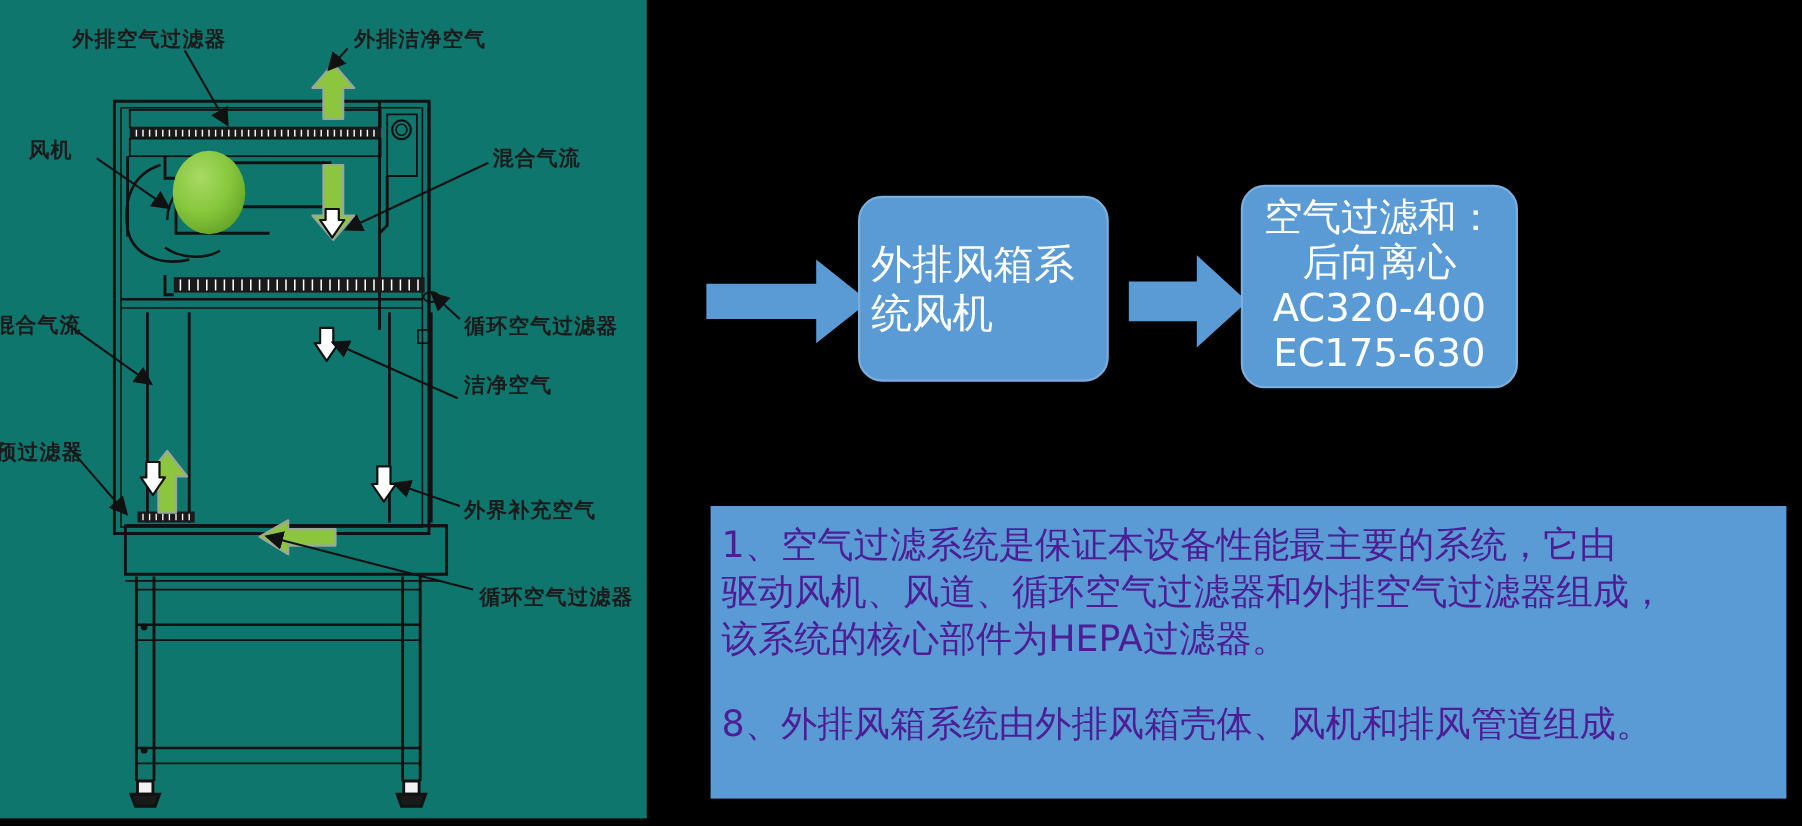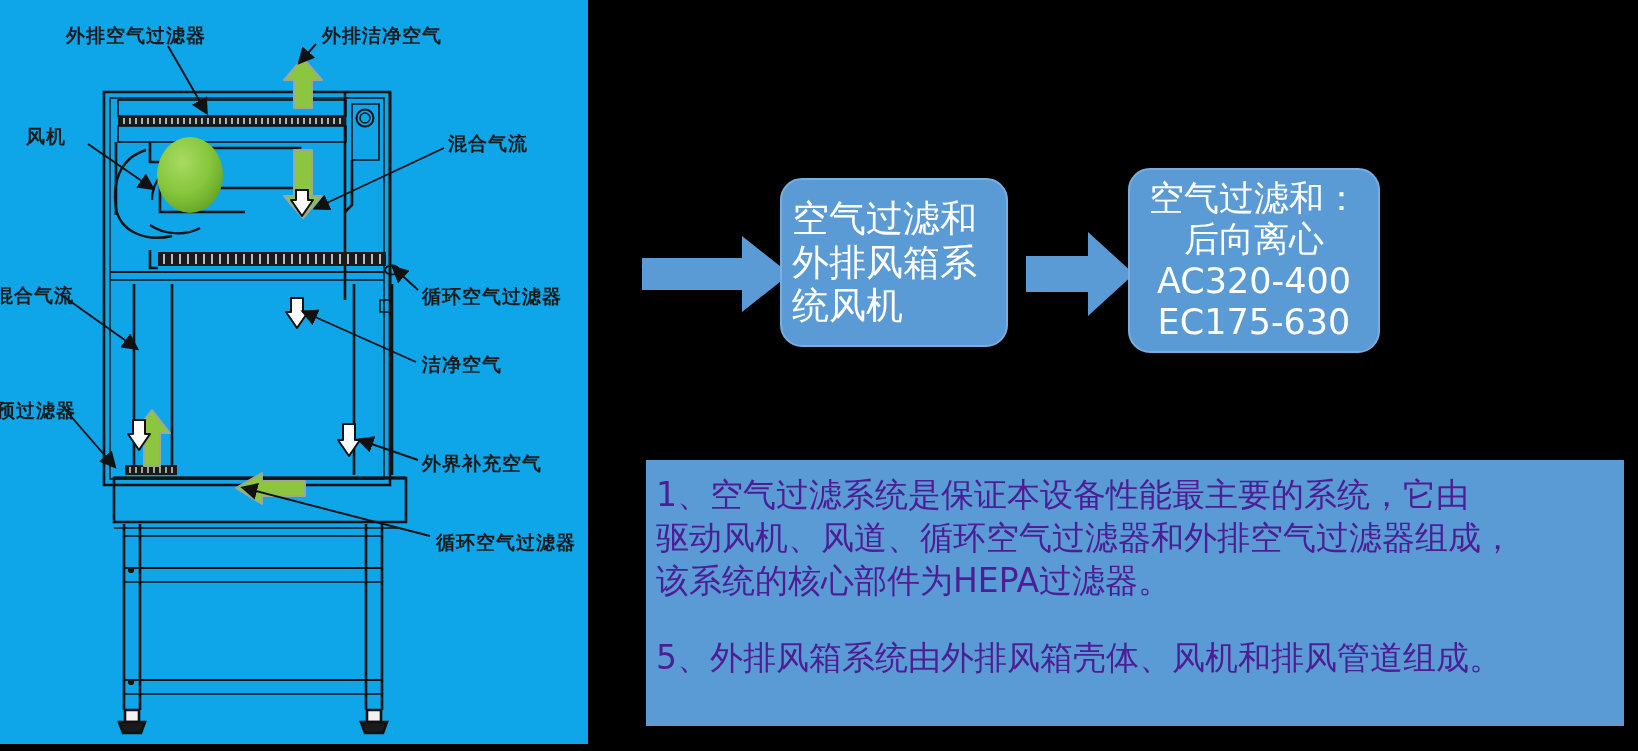--- a/index.html
+++ b/index.html
@@ -20,21 +20,21 @@
     background: #000000;
   }
 
   
   #diagram-panel {
     position: absolute;
     left: 0;
     top: 0;
     width: 588px;
     height: 744px;
-    background: #0ea5e9;
+    background: #0f766e;
     text-align: right;
   }
   #diagram-svg {
     position: absolute;
     left: 0;
     top: 0;
     width: 588px;
     height: 744px;
   }
   .diag-label {
@@ -240,32 +240,31 @@
         <path d="M430 536 L244 488" marker-end="url(#tip)"></path>
       </g>
     </svg>
 
     <div class="diag-label" style="left:66px;  top:23px;">外排空气过滤器</div>
     <div class="diag-label" style="left:322px; top:23px;">外排洁净空气</div>
     <div class="diag-label" style="left:26px;  top:124px;">风机</div>
     <div class="diag-label" style="left:448px; top:131px;">混合气流</div>
     <div class="diag-label" style="left:422px; top:284px;">循环空气过滤器</div>
     <div class="diag-label" style="left:-6px;  top:283px;">混合气流</div>
-    <div class="diag-label" style="left:422px; top:352px;">洁净空气</div>
+    <div class="diag-label" style="left:422px; top:337px;">洁净空气</div>
     <div class="diag-label" style="left:-4px;  top:398px;">预过滤器</div>
     <div class="diag-label" style="left:422px; top:451px;">外界补充空气</div>
     <div class="diag-label" style="left:436px; top:530px;">循环空气过滤器</div>
   </div>
 
   <svg class="arrow" style="left:642px; top:232px; width:150px; height:84px;" viewBox="0 0 150 84">
     <path d="M0 26 L100 26 L100 4 L148 42 L100 80 L100 58 L0 58 Z" fill="#5B9BD5"></path>
   </svg>
 
   <div class="flow-box" id="flow-box-1">
-    <span class="ln">空气过滤和</span>
     <span class="ln">外排风箱系</span>
     <span class="ln">统风机</span>
   </div>
 
   <svg class="arrow" style="left:1026px; top:228px; width:110px; height:92px;" viewBox="0 0 110 92">
     <path d="M0 28 L62 28 L62 4 L108 46 L62 88 L62 64 L0 64 Z" fill="#5B9BD5"></path>
   </svg>
 
   <div class="flow-box" id="flow-box-2">
     <span class="ln">空气过滤和：</span>
@@ -275,17 +274,17 @@
   </div>
 
   <div id="note-box">
     <p class="para">
       <span>1、空气过滤系统是保证本设备性能最主要的系统，它由</span><br>
       <span>驱动风机、风道、循环空气过滤器和外排空气过滤器组成，</span><br>
       <span>该系统的核心部件为HEPA过滤器。</span>
     </p>
     <div class="gap"></div>
     <p class="para">
-      <span>5、外排风箱系统由外排风箱壳体、风机和排风管道组成。</span>
+      <span>8、外排风箱系统由外排风箱壳体、风机和排风管道组成。</span>
     </p>
   </div>
 
 </div>
 
 </body></html>

